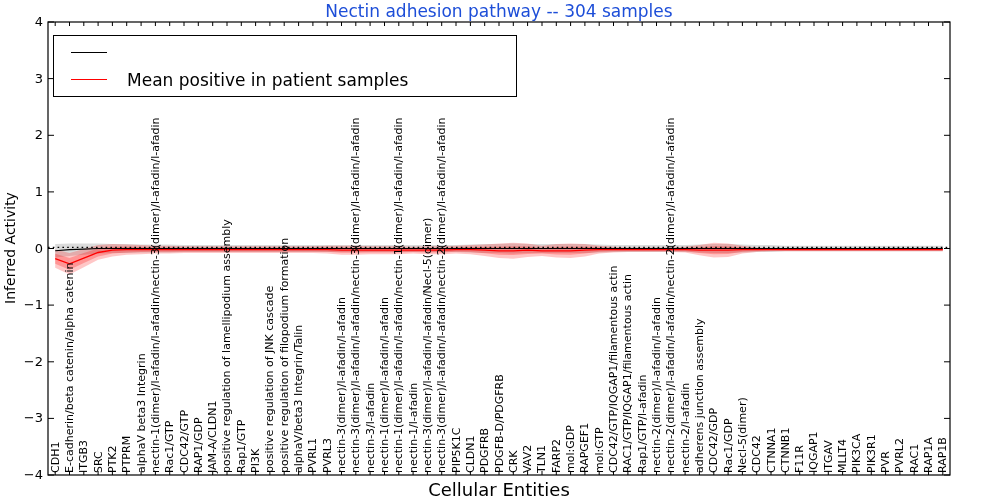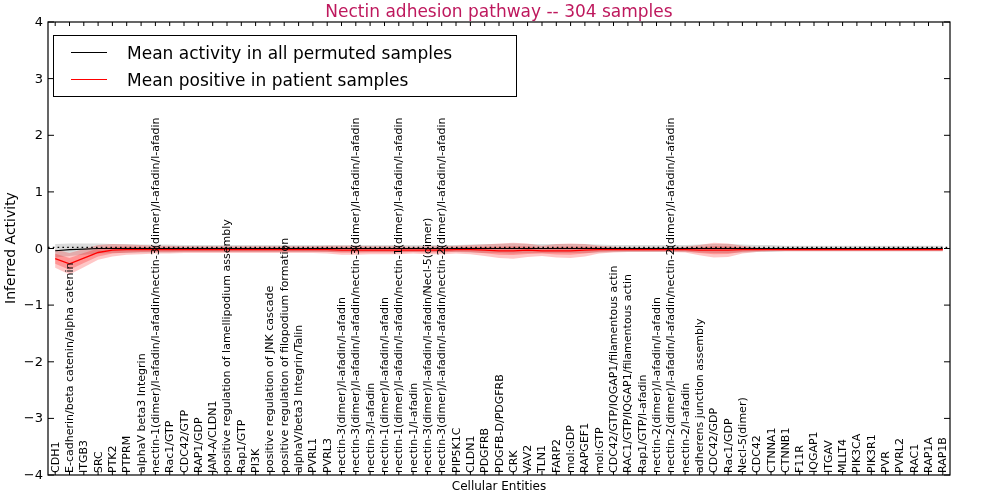--- a/index.html
+++ b/index.html
@@ -4,30 +4,30 @@
 <style>
   html,body{margin:0;padding:0;background:#ffffff;}
   #figure{
     position:relative;width:1000px;height:500px;background:#ffffff;
     font-family:"DejaVu Sans","Liberation Sans",sans-serif;color:#000;
     overflow:hidden;
   }
   #chart-svg{position:absolute;left:0;top:0;width:1000px;height:500px;}
   #title{
     position:absolute;left:48px;top:1px;width:902px;text-align:center;
-    font-size:17px;color:#be185d;
+    font-size:17px;color:#1d4ed8;
   }
   #ylabel{
     position:absolute;left:10px;top:248px;
     transform:translate(-50%,-50%) rotate(-90deg);
     font-size:14px;white-space:nowrap;
   }
   #xlabel{
     position:absolute;left:48px;top:479px;width:902px;text-align:center;
-    font-size:12px;
+    font-size:18px;
   }
   .ytick-label{
     position:absolute;left:0;width:43px;text-align:right;
     font-size:13px;line-height:16px;
   }
   #cat-label-clip{
     position:absolute;left:48px;top:22px;width:902px;height:453px;
     overflow:hidden;pointer-events:none;
   }
   .cat-label{
@@ -280,20 +280,19 @@
       <div class="ytick-label" style="top: 240.5px;">0</div>
       <div class="ytick-label" style="top: 297.125px;">−1</div>
       <div class="ytick-label" style="top: 353.75px;">−2</div>
       <div class="ytick-label" style="top: 410.375px;">−3</div>
       <div class="ytick-label" style="top: 467px;">−4</div>
     </div>
 
   <div id="legend">
     <div class="legend-row">
       <span class="legend-swatch" style="border-top-color:#000000;"></span>
-      <span class="legend-label">Mean activity in all permuted samples</span>
     </div>
     <div class="legend-row">
       <span class="legend-swatch" style="border-top-color:#ff0000;"></span>
       <span class="legend-label">Mean positive in patient samples</span>
     </div>
   </div>
 </div>
 
 </body></html>

